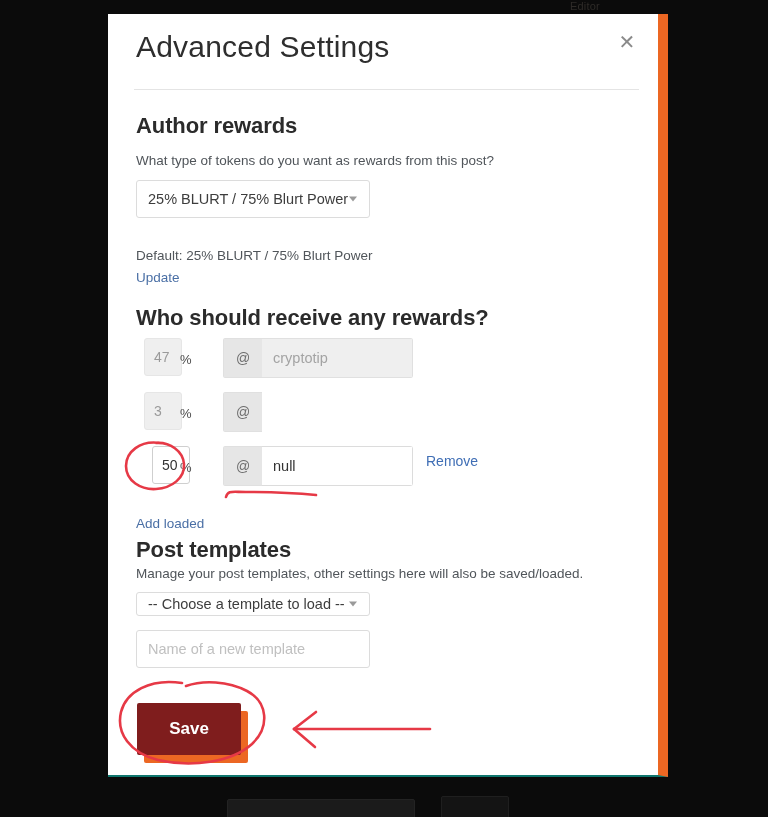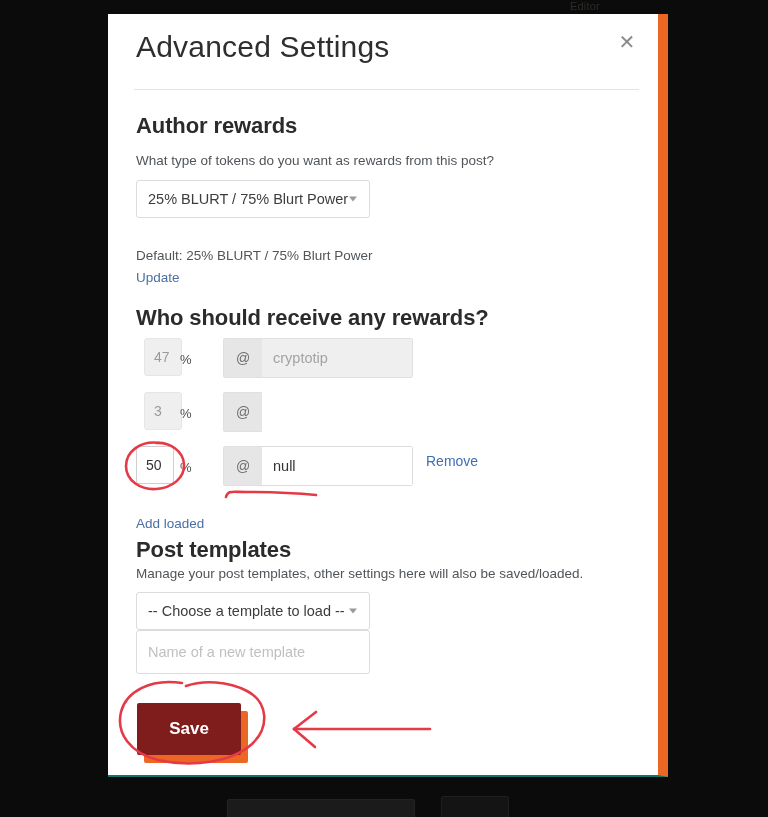--- a/index.html
+++ b/index.html
@@ -318,39 +318,39 @@
         <div class="at">@</div>
         <div class="val">cryptotip</div>
       </div>
 
       <input class="pct-input disabled" style="left: 28px; top: 378px;" readonly="" value="3">
       <span class="pct-sign" style="left:72px; top:392px;">%</span>
       <div class="acct-group disabled" style="left:115px; top:378px;">
         <div class="at">@</div>
       </div>
 
-      <input class="pct-input active" style="left: 28px; top: 432px;" value="50">
+      <input class="pct-input active" style="left: 44px; top: 432px;" value="50">
       <span class="pct-sign" style="left:72px; top:446px;">%</span>
       <div class="acct-group active" style="left:115px; top:432px;">
         <div class="at">@</div>
         <div class="val">null</div>
       </div>
       <div class="link-remove" style="left:318px; top:439px;">Remove</div>
 
       <div class="link" style="top:502px;">Add loaded</div>
 
       <div class="sec-h2" style="top:523px;">Post templates</div>
       <div class="sec-p" style="top:552px;">Manage your post templates, other settings here will also be saved/loaded.</div>
 
-      <div class="select-box" style="left:28px; top:578px; width:234px; height:38px;">
+      <div class="select-box" style="left:28px; top:578px; width:234px; height:24px;">
         <span class="sel-text">-- Choose a template to load --</span>
         <span class="caret"></span>
       </div>
 
-      <input class="text-input" style="left: 28px; top: 616px; width: 234px; height: 44px;" placeholder="Name of a new template">
+      <input class="text-input" style="left: 28px; top: 616px; width: 234px; height: 38px;" placeholder="Name of a new template">
 
       <div class="save-wrap">
         <div class="save-shadow"></div>
         <button class="save-btn">Save</button>
       </div>
 
     </div>
   </div>
 
   <svg id="annotations" viewBox="0 0 768 817" xmlns="http://www.w3.org/2000/svg">

